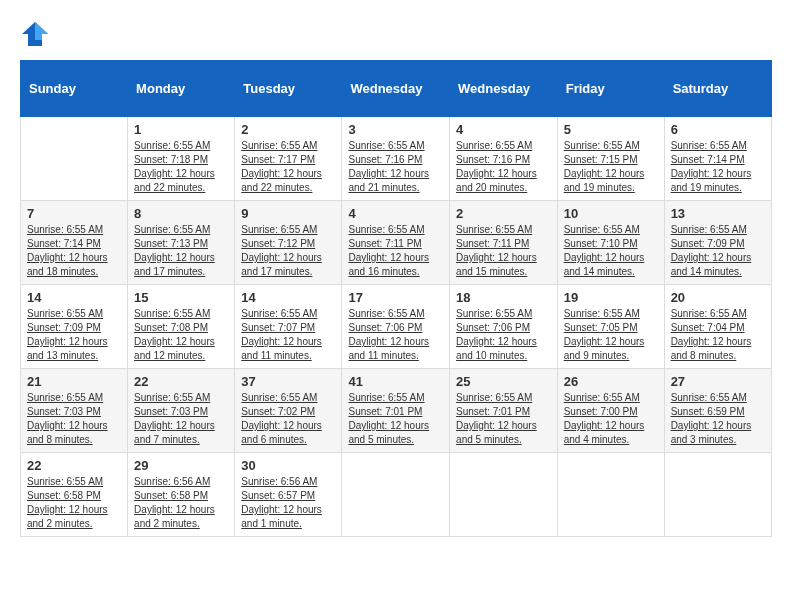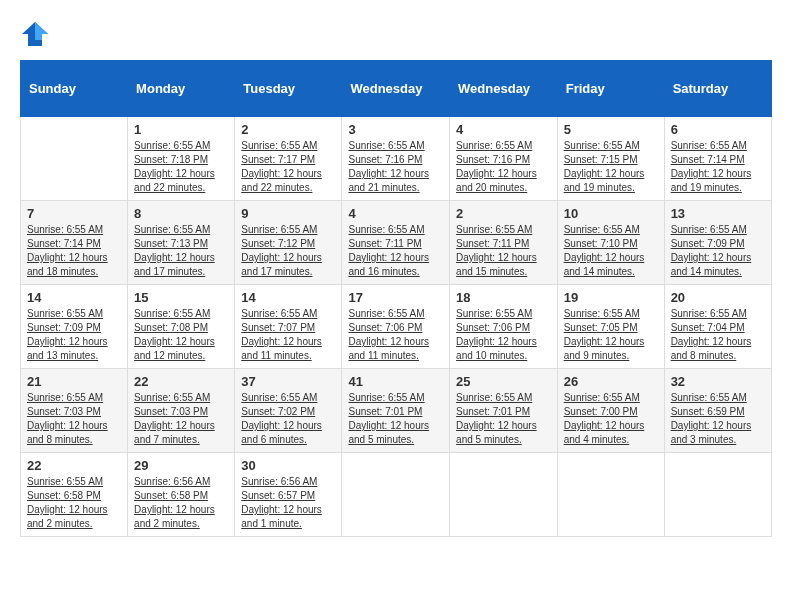--- a/index.html
+++ b/index.html
@@ -311,21 +311,21 @@
 and 5 minutes.</div>
         </td>
         <td>
           <span class="day-number">26</span>
           <div class="day-info" style="white-space: pre-line;">Sunrise: 6:55 AM
 Sunset: 7:00 PM
 Daylight: 12 hours
 and 4 minutes.</div>
         </td>
         <td>
-          <span class="day-number">32</span>
+          <span class="day-number">27</span>
           <div class="day-info" style="white-space: pre-line;">Sunrise: 6:55 AM
 Sunset: 6:59 PM
 Daylight: 12 hours
 and 3 minutes.</div>
         </td>
       </tr>
       <tr>
         <td>
           <span class="day-number">22</span>
           <div class="day-info" style="white-space: pre-line;">Sunrise: 6:55 AM

